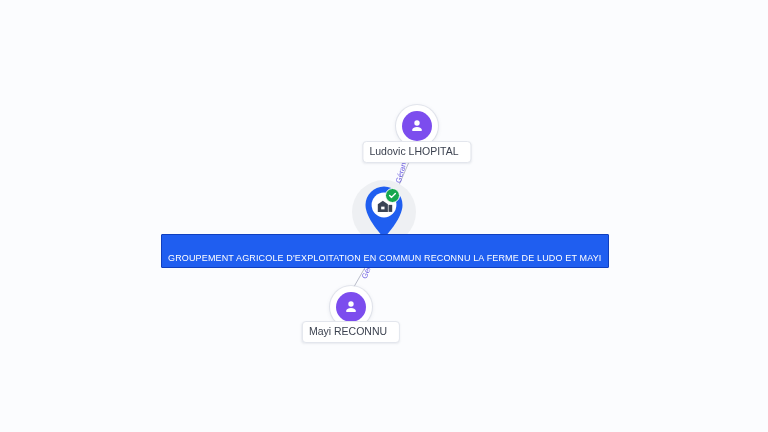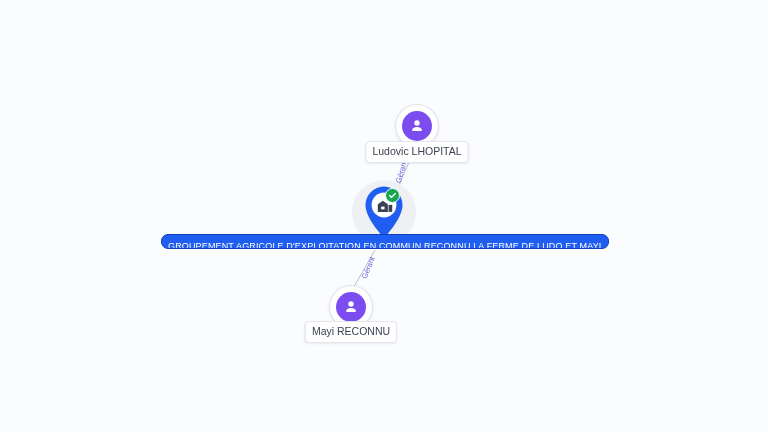--- a/index.html
+++ b/index.html
@@ -66,21 +66,21 @@
 
   .node-label {
     position: absolute;
     white-space: nowrap;
     background: #ffffff;
     border: 1px solid #e3e6ed;
     border-radius: 4px;
     color: #3c4250;
     font-size: 10.5px;
     line-height: 1;
-    padding: 4px 6px 5px 6px;
+    padding: 4px 12px 5px 6px;
     box-shadow: 0 1px 2px rgba(80,90,120,0.10);
     transform: translateX(-50%);
   }
 
   
   #company-node {
     position: absolute;
     left: 352px;
     top: 180px;
     width: 64px;
@@ -123,25 +123,25 @@
 
   
   #company-title-bar {
     position: absolute;
     left: 161px;
     top: 234px;
     height: 15px;
     line-height: 15px;
     background: #1f5ef0;
     border: 1px solid #0f3fbf;
-    border-radius: 7px;
+    border-radius: 1px;
     color: #ffffff;
     font-size: 9px;
     letter-spacing: 0.15px;
-    padding: 4px 6px;
+    padding: 16px 6px;
     box-sizing: border-box;
     white-space: nowrap;
     overflow: hidden;
     text-overflow: clip;
   }
 
   
   .edge-label {
     position: absolute;
     color: #6b5ce0;

